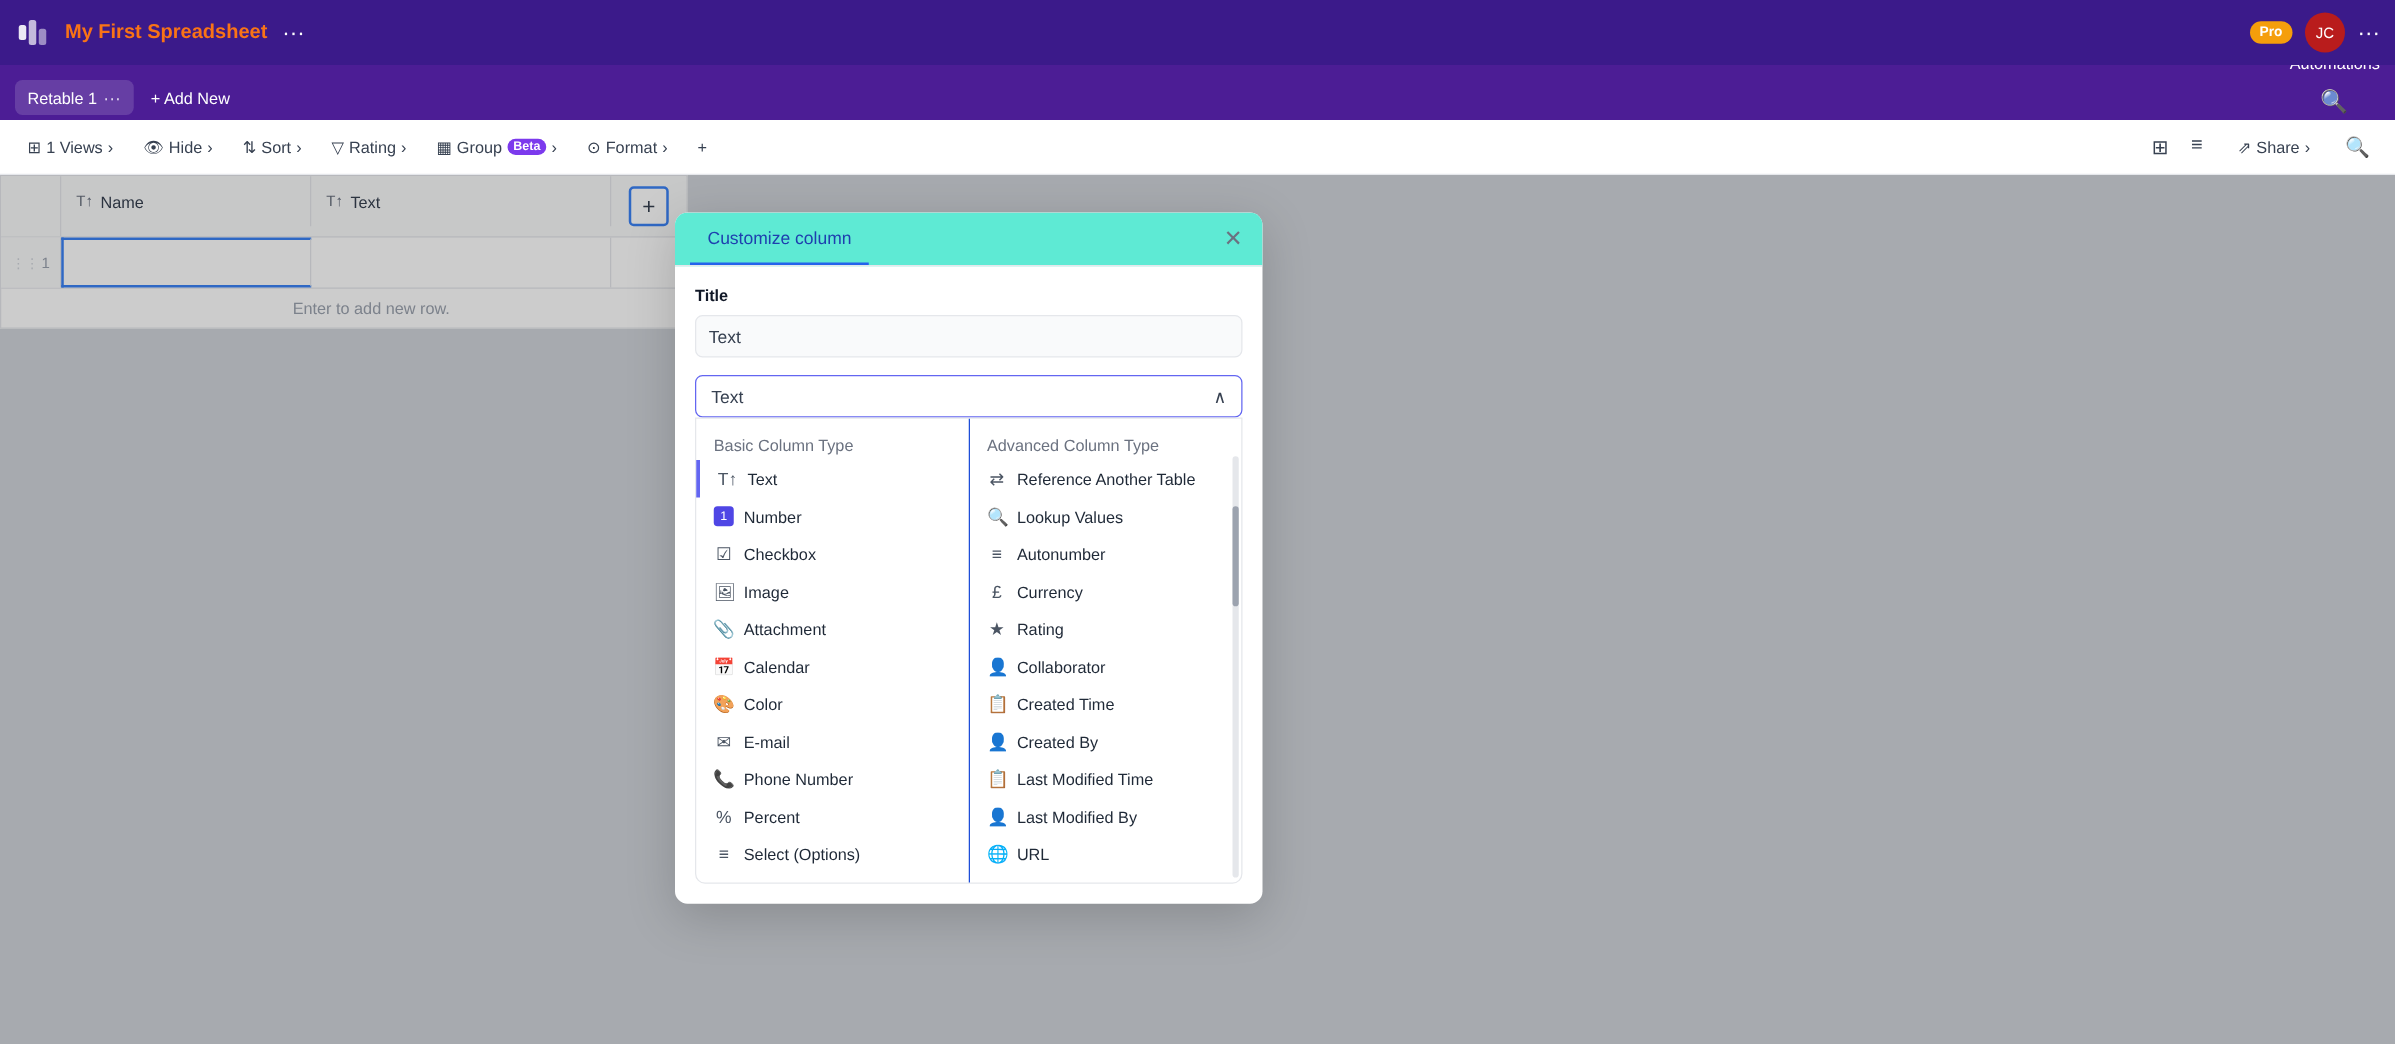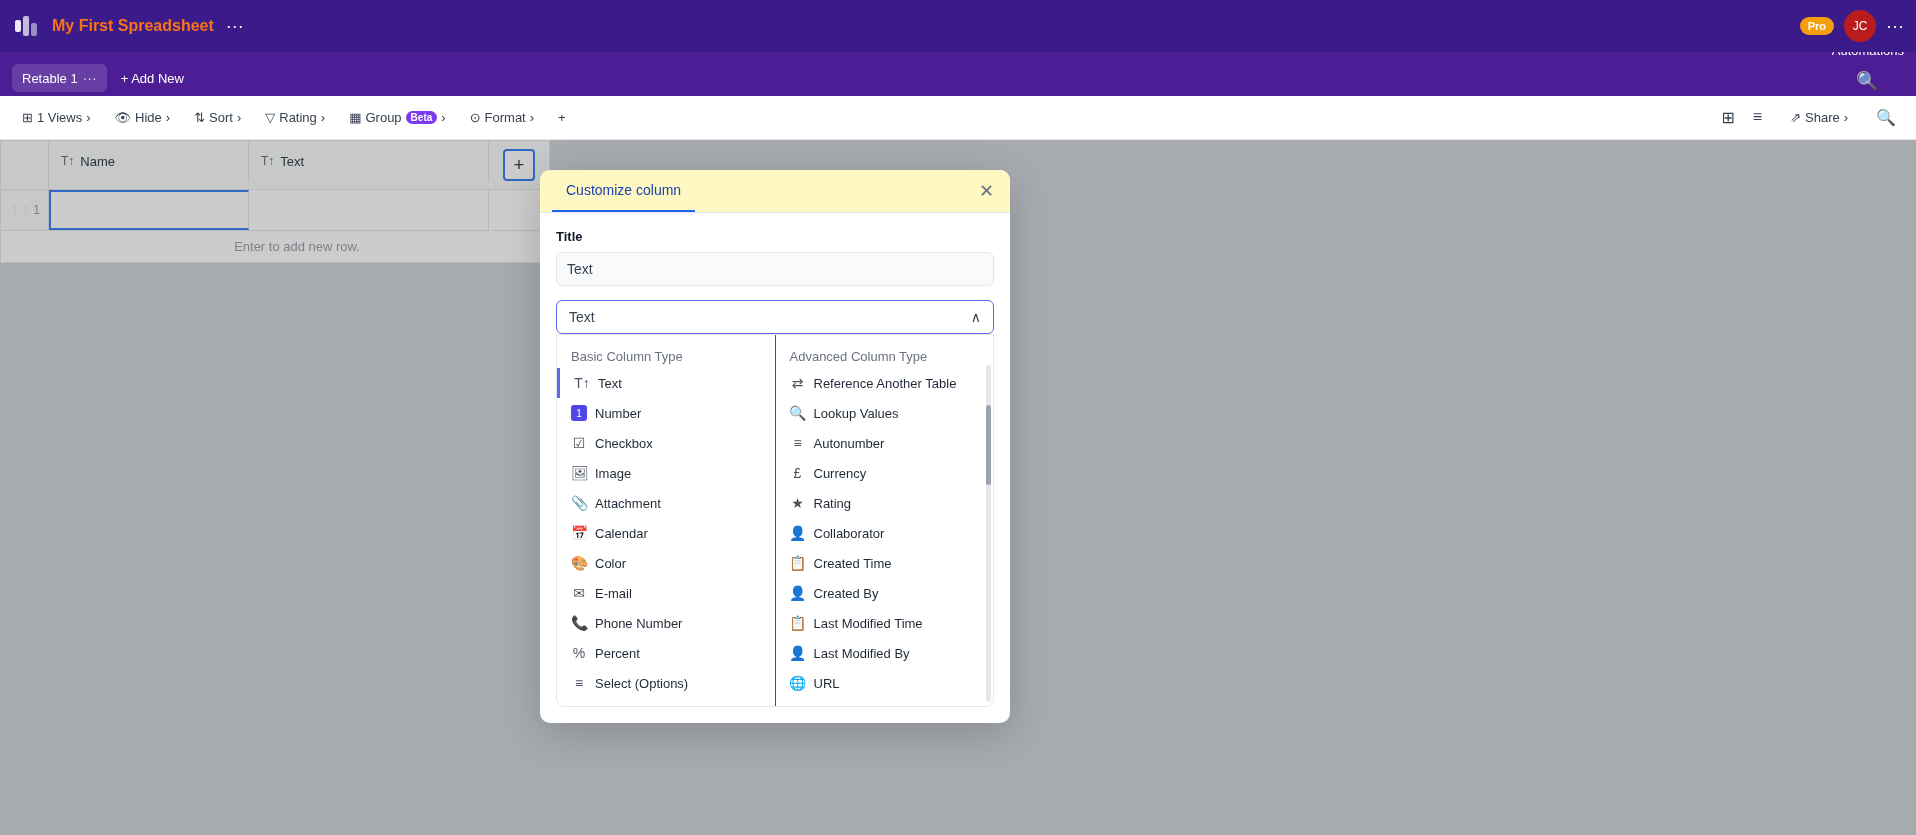--- a/index.html
+++ b/index.html
@@ -258,21 +258,21 @@
       border-radius: 10px;
       box-shadow: 0 10px 40px rgba(0,0,0,0.18);
       z-index: 200;
       overflow: hidden;
     }
     .modal-tab-bar {
       display: flex;
       align-items: center;
       padding: 0 12px;
       border-bottom: 1px solid #e5e7eb;
-      background: #fef9c3;
+      background: #5eead4;
     }
     .modal-tab {
       padding: 12px 14px;
       font-size: 14px;
       font-weight: 500;
       cursor: pointer;
       color: #374151;
       border-bottom: 2px solid transparent;
     }
     .modal-tab.active {

